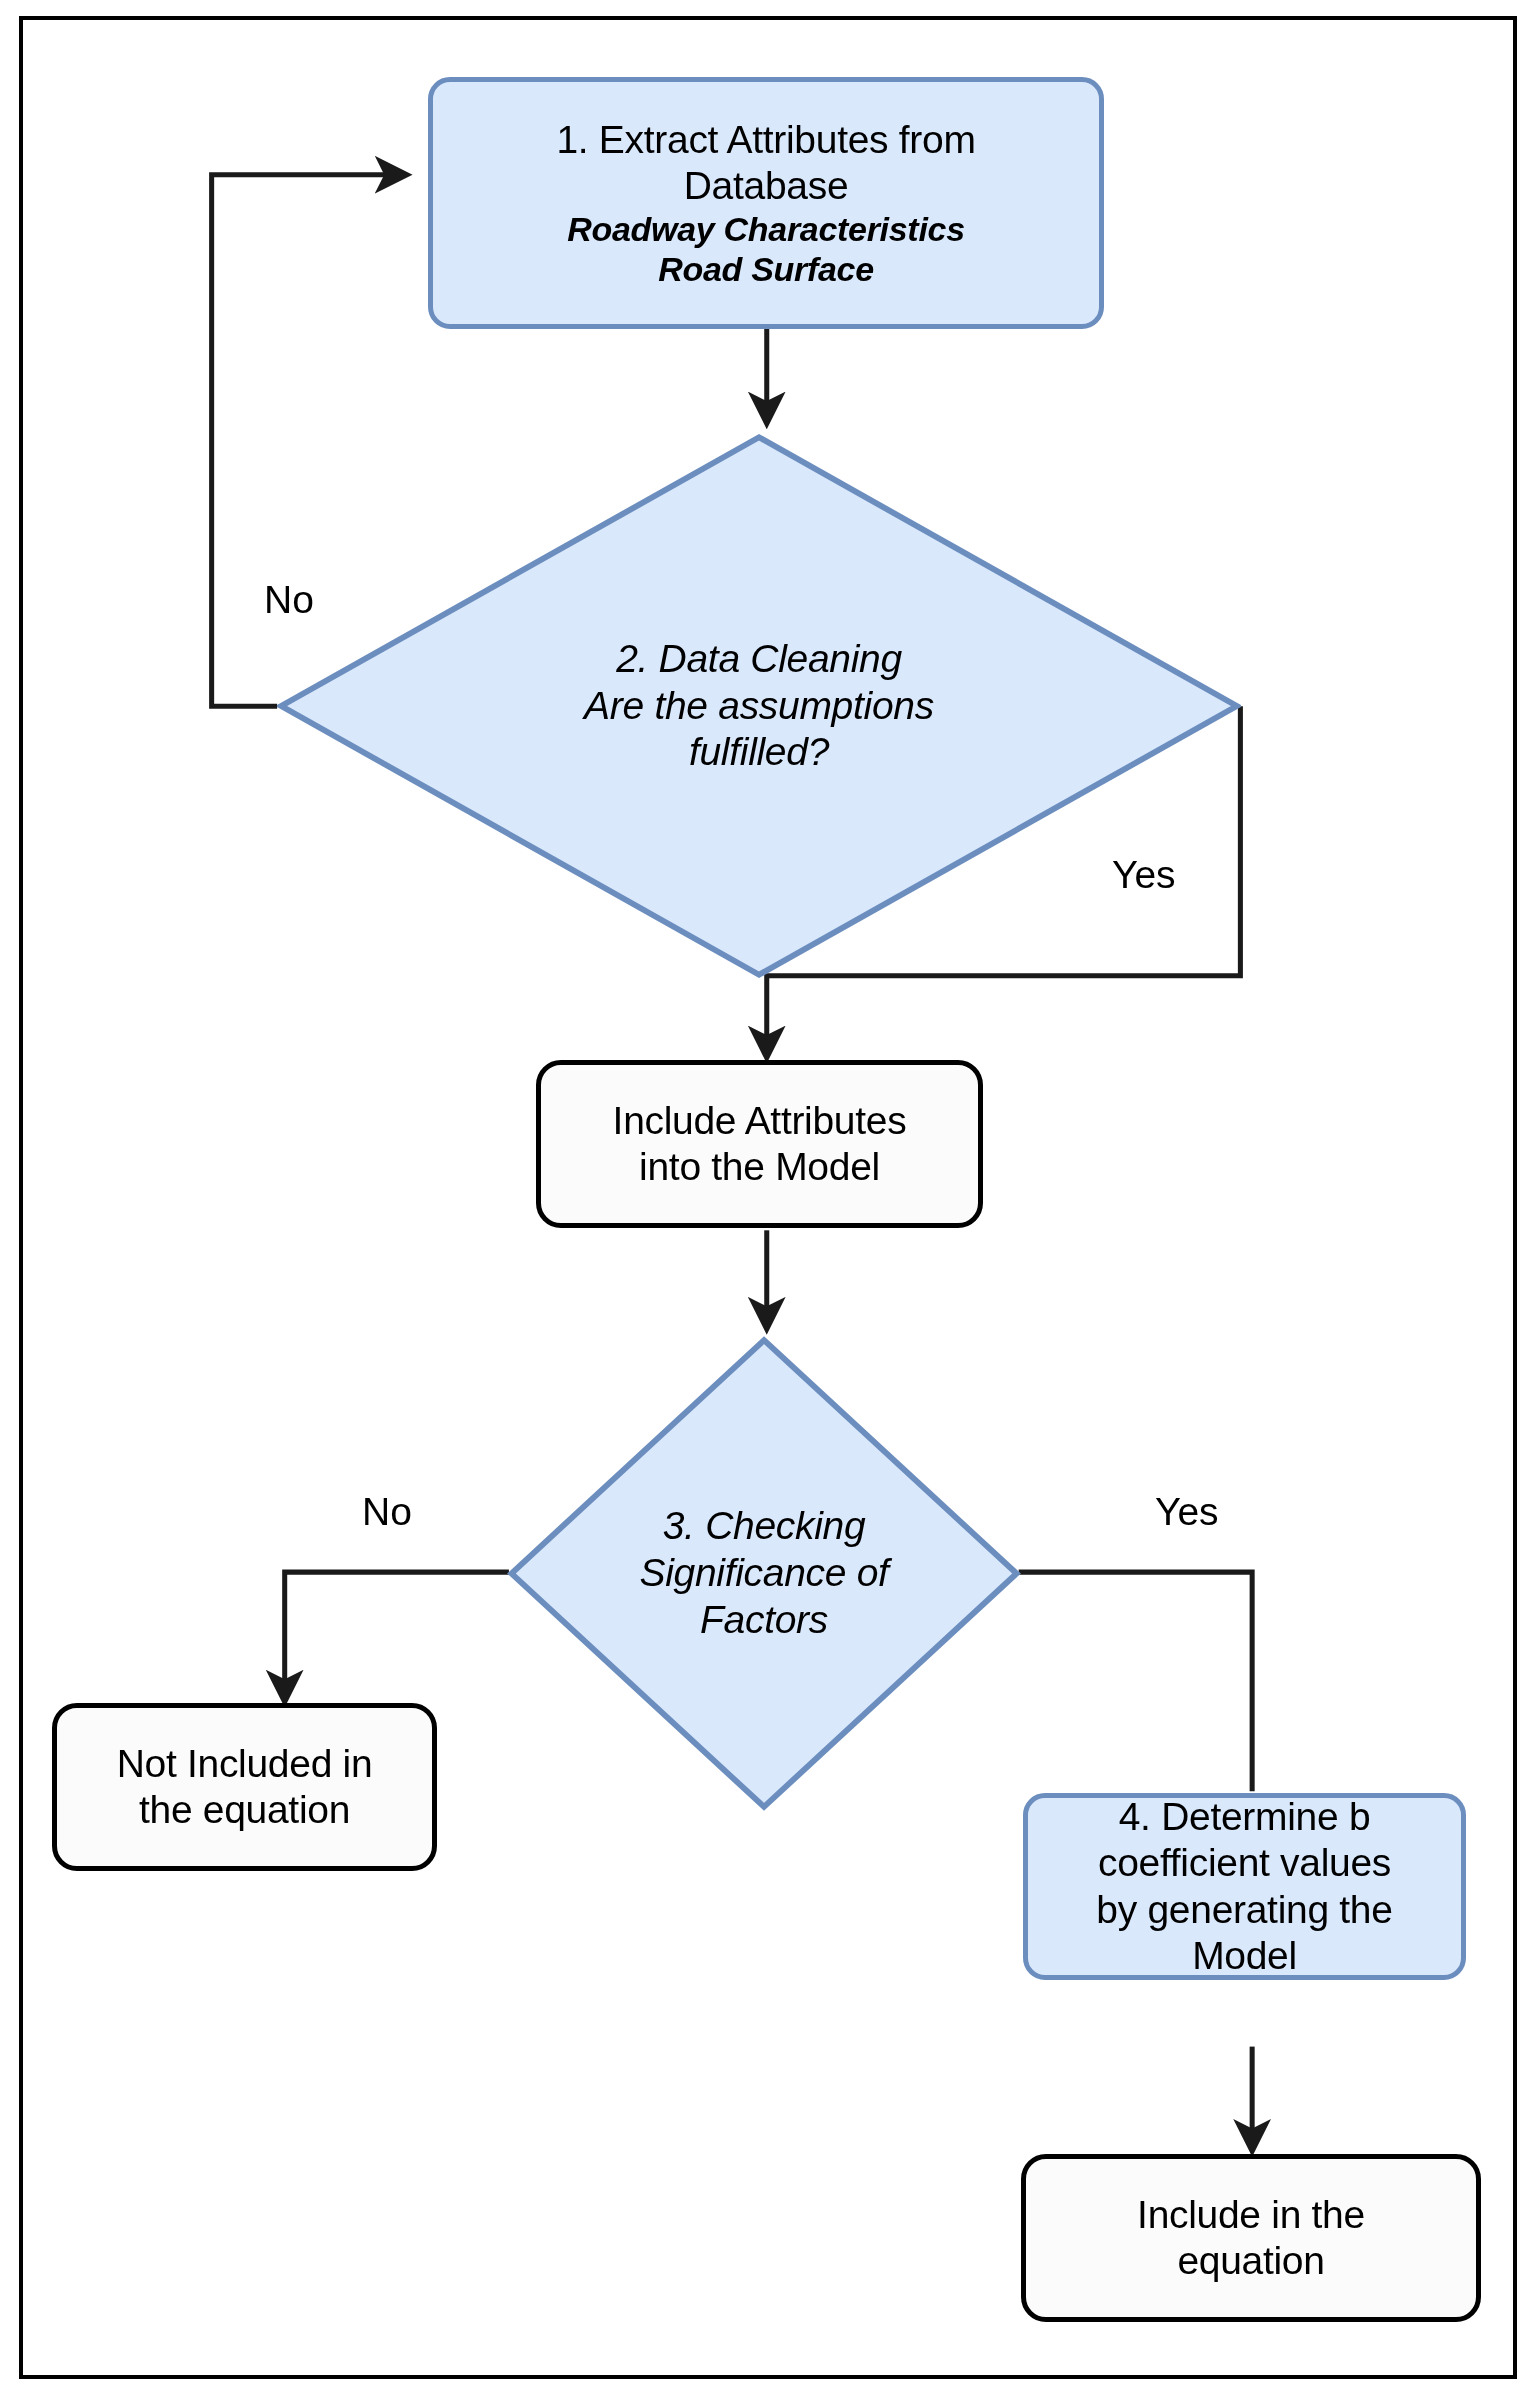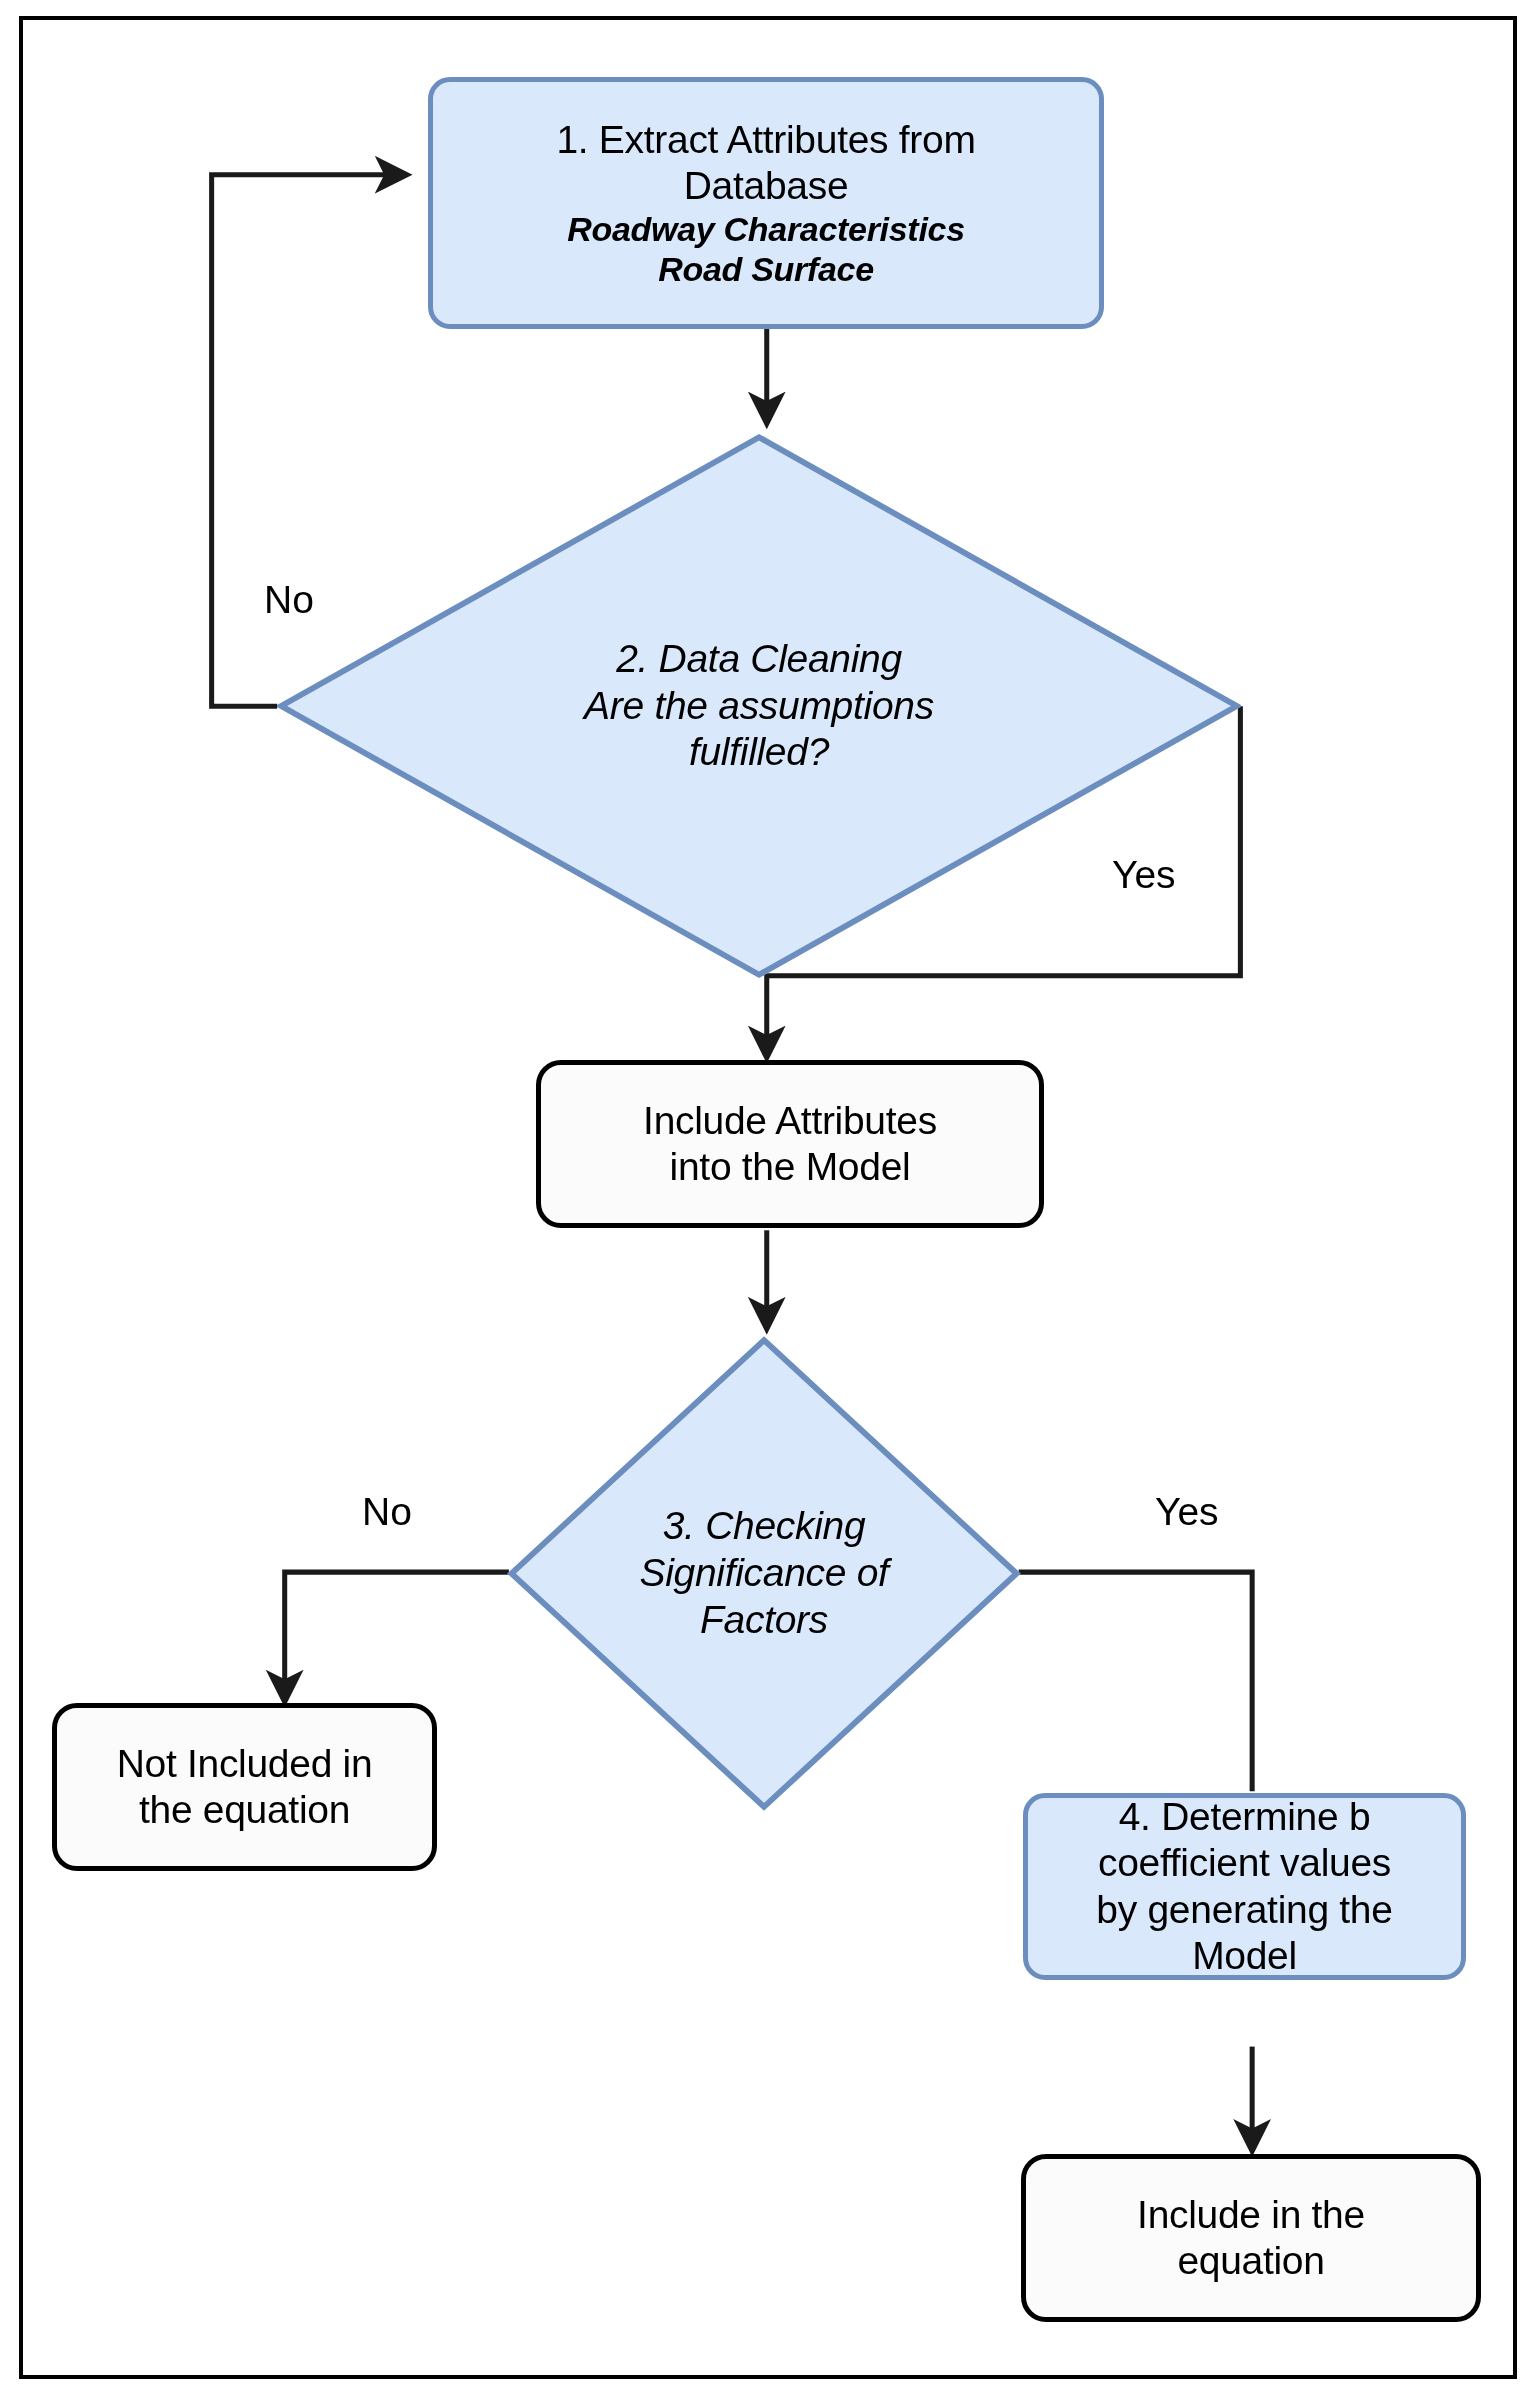--- a/index.html
+++ b/index.html
@@ -162,21 +162,21 @@
         <span style="display:block">Are the assumptions</span>
         <span style="display:block">fulfilled?</span>
       </div>
     </div>
   </div>
 
   <div class="edge-label" style="left:245px; top:578px;">No</div>
 
   <div class="edge-label" style="left:1093px; top:853px;">Yes</div>
 
-  <div class="node node-white" style="left:536px; top:1060px; width:508px; height:168px;">
+  <div class="node node-white" style="left:536px; top:1060px; width:447px; height:168px;">
     <span class="node-text">Include Attributes</span>
     <span class="node-text">into the Model</span>
   </div>
 
   <div class="diamond-wrap" style="left:507px; top:1336px; width:514px; height:475px;">
     <svg width="514" height="475" viewBox="0 0 612 566">
       <polygon points="306,5 607,283 306,561 5,283" fill="#dae8fc" stroke="#6c8ebf" stroke-width="7"></polygon>
     </svg>
     <div class="diamond-label">
       <div>

